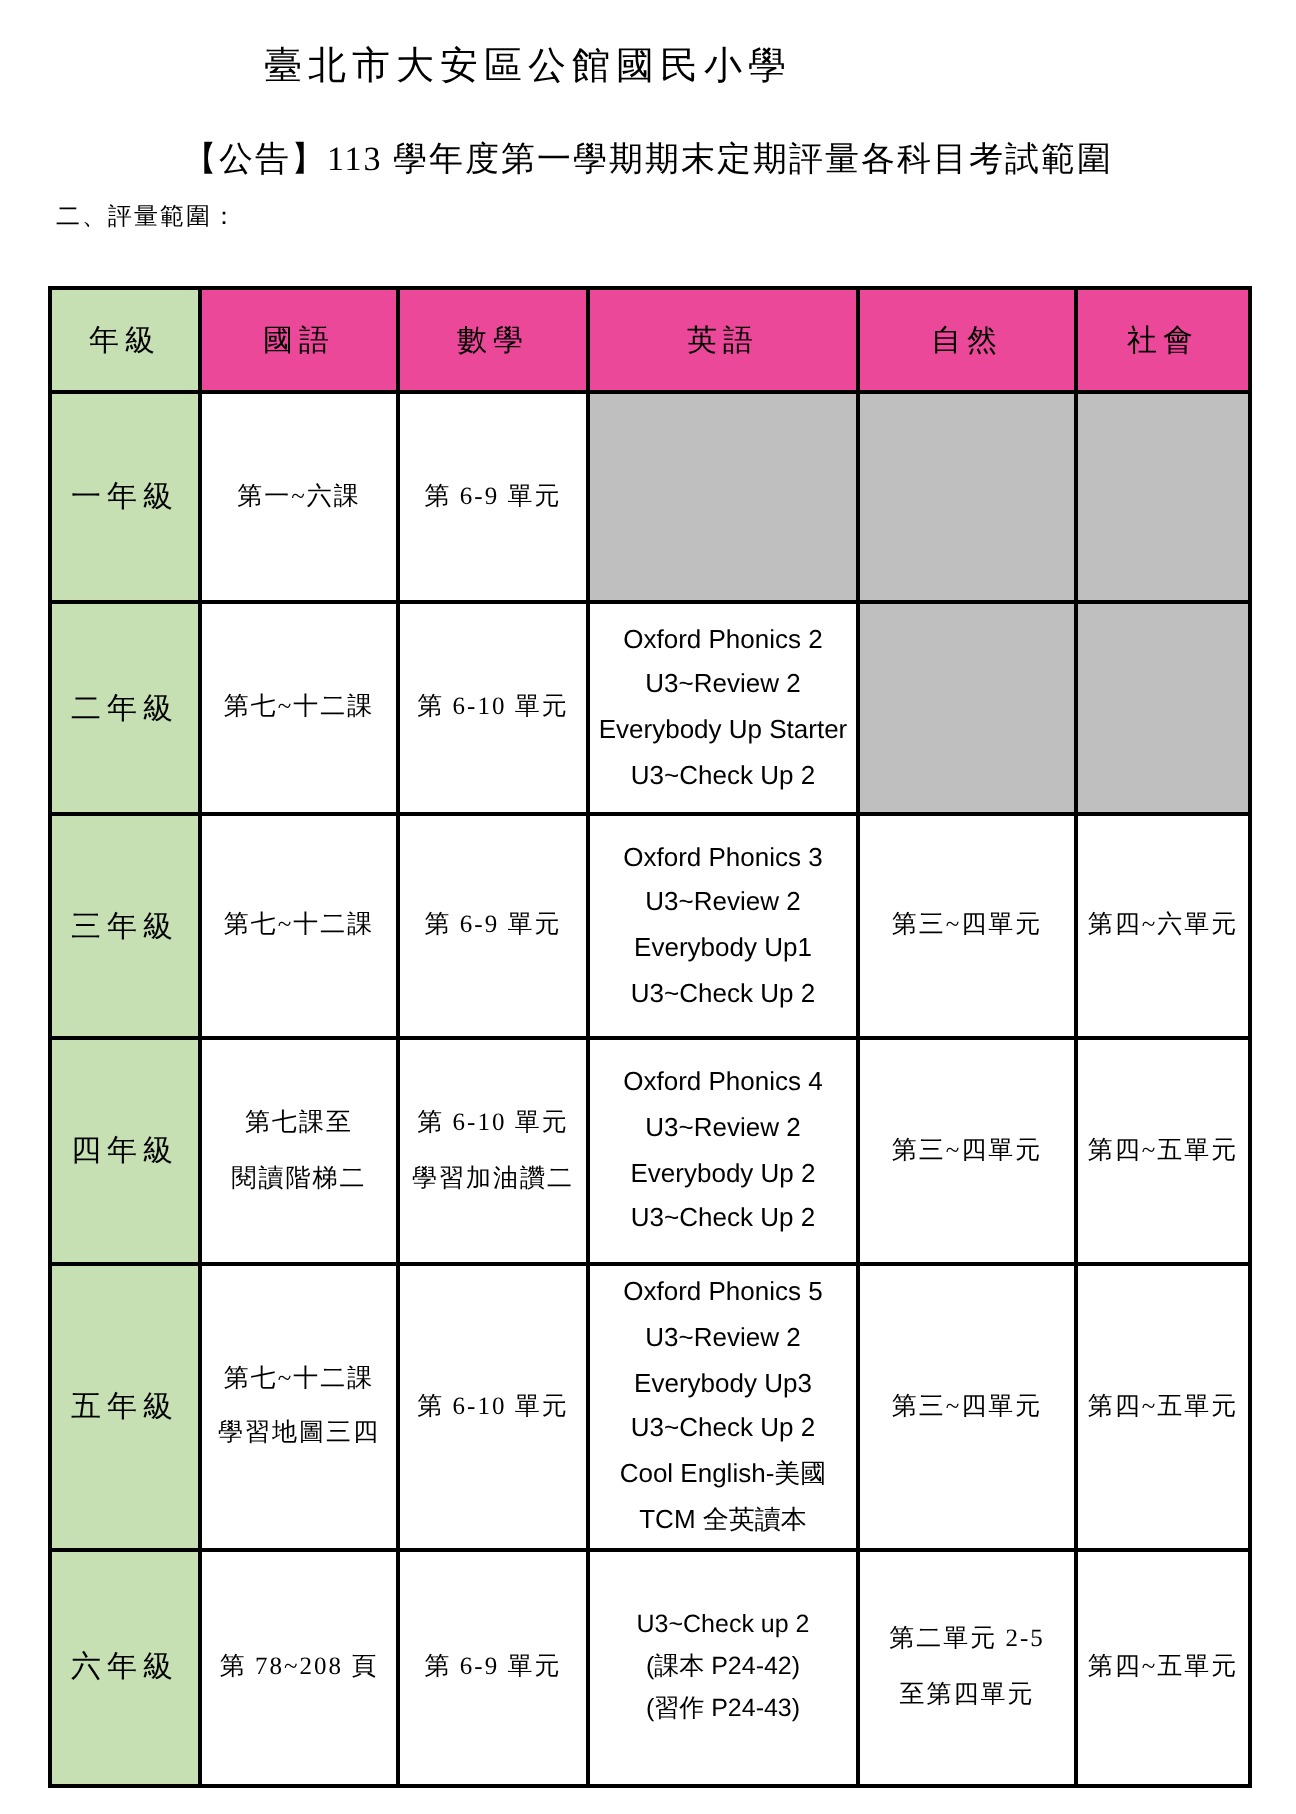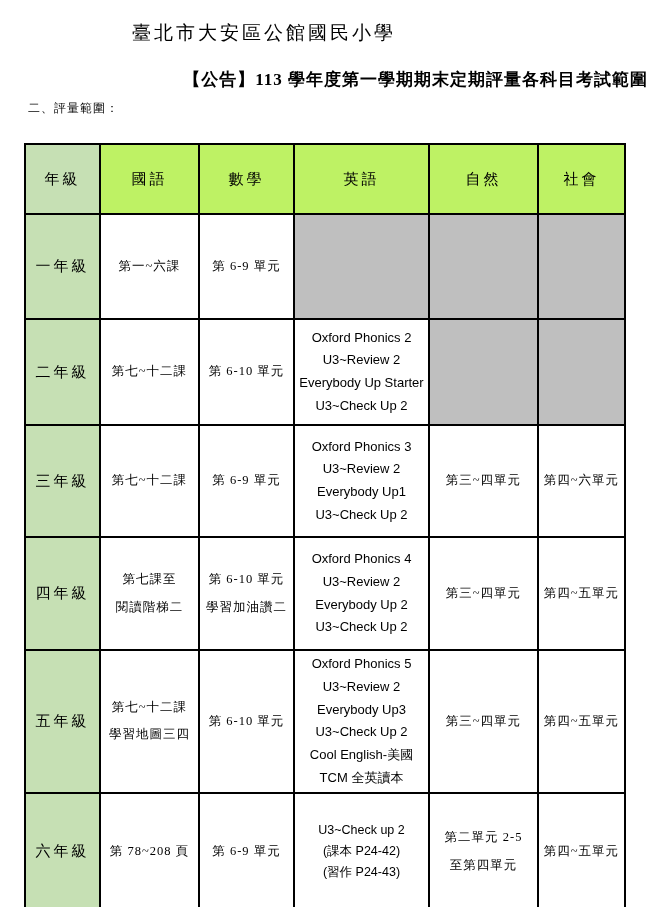--- a/index.html
+++ b/index.html
@@ -22,24 +22,24 @@
     text-align: center;
     font-size: 19px;
     letter-spacing: 3px;
     font-weight: 500;
   }
   .page-subtitle {
     position: absolute;
     top: 68px;
     left: 0;
     width: 648px;
-    text-align: right;
+    text-align: center;
     font-size: 17px;
     letter-spacing: 1px;
-    font-weight: 700;
+    font-weight: 400;
   }
   .section-label {
     position: absolute;
     top: 100px;
     left: 28px;
     font-size: 12px;
     letter-spacing: 1px;
     font-family: Liberation Serif, serif;
   }
   table.exam-table {
@@ -59,21 +59,21 @@
     overflow: hidden;
     white-space: pre-line;
   }
   th.head-grade {
     background: #c6e0b4;
     font-size: 15px;
     font-weight: normal;
     letter-spacing: 3px;
   }
   th.head-subject {
-    background: #bef264;
+    background: #ec4899;
     font-size: 15px;
     font-weight: normal;
     letter-spacing: 3px;
   }
   td.grade {
     background: #c6e0b4;
     font-size: 15px;
     letter-spacing: 3px;
   }
   td.cn {
@@ -108,21 +108,21 @@
 <table class="exam-table">
   <colgroup>
     <col style="width:75px">
     <col style="width:99px">
     <col style="width:95px">
     <col style="width:135px">
     <col style="width:109px">
     <col style="width:87px">
   </colgroup>
   <tbody>
-    <tr style="height:70px">
+    <tr style="height:52px">
       <th class="head-grade">年級</th>
       <th class="head-subject">國語</th>
       <th class="head-subject">數學</th>
       <th class="head-subject">英語</th>
       <th class="head-subject">自然</th>
       <th class="head-subject">社會</th>
     </tr>
 
     <tr style="height:105px">
       <td class="grade">一年級</td>

